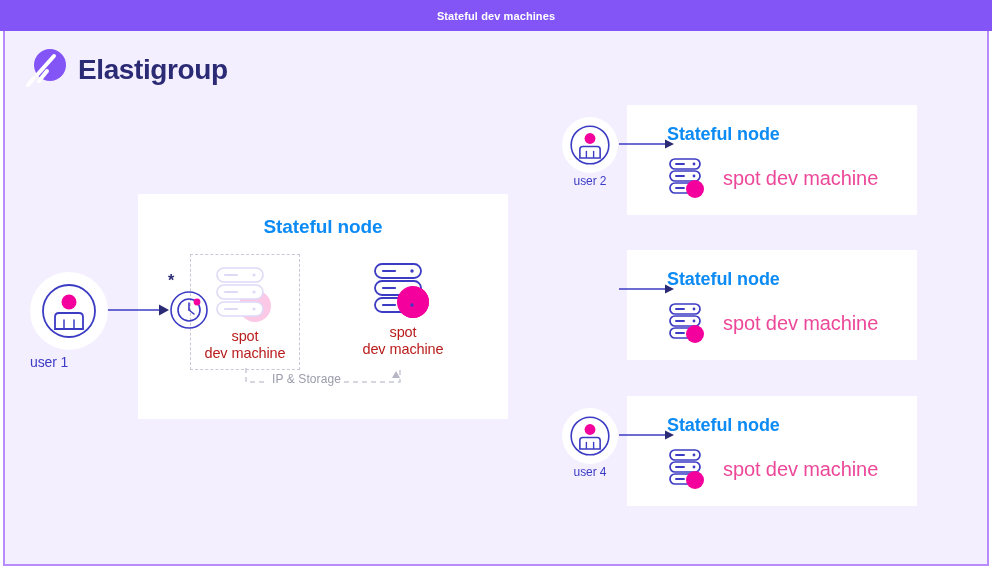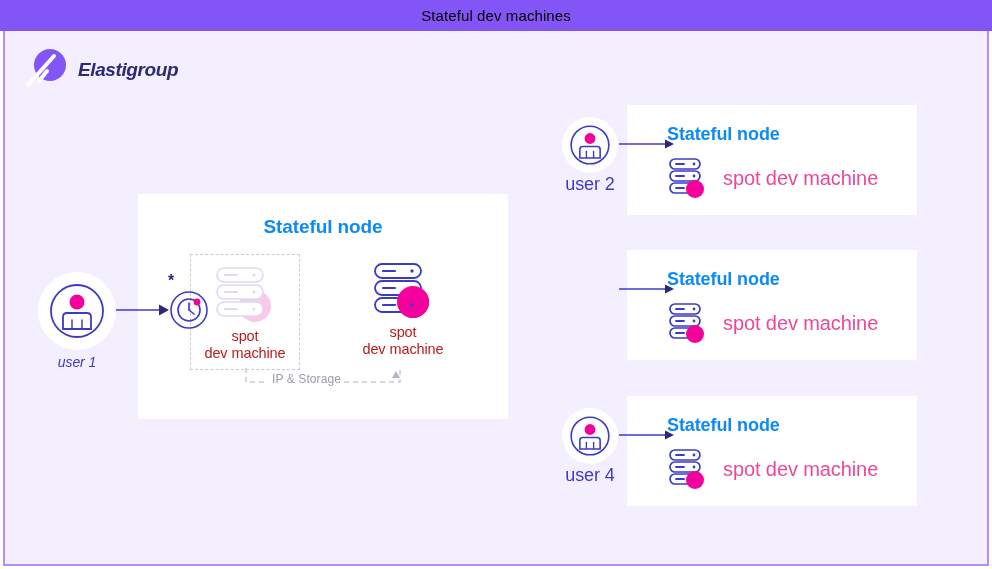--- a/index.html
+++ b/index.html
@@ -27,23 +27,23 @@
     left: 0;
     top: 0;
     width: 992px;
     height: 31px;
     background: #8455f6;
     display: flex;
     align-items: center;
     justify-content: center;
   }
   .header-title {
-    color: #000000;
-    font-size: 15px;
-    font-weight: normal;
+    color: #ffffff;
+    font-size: 11px;
+    font-weight: bold;
     letter-spacing: 0.1px;
   }
 
   
   .canvas {
     position: absolute;
     left: 3px;
     top: 31px;
     width: 986px;
     height: 535px;
@@ -61,25 +61,24 @@
     display: flex;
     align-items: center;
     gap: 10px;
   }
   .logo-mark {
     position: relative;
     width: 46px;
     height: 46px;
   }
   .logo-word {
-    font-size: 19px;
+    font-size: 28px;
     font-weight: bold;
     color: #2b2a74;
     letter-spacing: -0.4px;
-    font-style: italic;
   }
 
   
   .main-card {
     position: absolute;
     left: 138px;
     top: 194px;
     width: 370px;
     height: 225px;
     background: #ffffff;
@@ -187,25 +186,24 @@
     width: 372px;
     text-align: center;
     font-size: 11.5px;
     line-height: 15px;
     color: #3b3bc4;
   }
 
   
   .user1 {
     position: absolute;
-    left: 38px;
+    left: 30px;
     top: 272px;
     width: 78px;
-    text-align: center;
-    font-style: italic;
+    text-align: left;
   }
   .halo {
     position: relative;
     width: 78px;
     height: 78px;
     border-radius: 50%;
     background: #ffffff;
     display: flex;
     align-items: center;
     justify-content: center;
@@ -237,21 +235,21 @@
     height: 56px;
     margin: 0 auto;
     border-radius: 50%;
     background: #ffffff;
     display: flex;
     align-items: center;
     justify-content: center;
   }
   .user-label-sm {
     margin-top: 1px;
-    font-size: 18px;
+    font-size: 12px;
     color: #3b3bc4;
     letter-spacing: -0.1px;
   }
   .right-arrow {
     position: absolute;
     left: 63px;
     top: 32px;
     width: 58px;
     height: 14px;
   }

